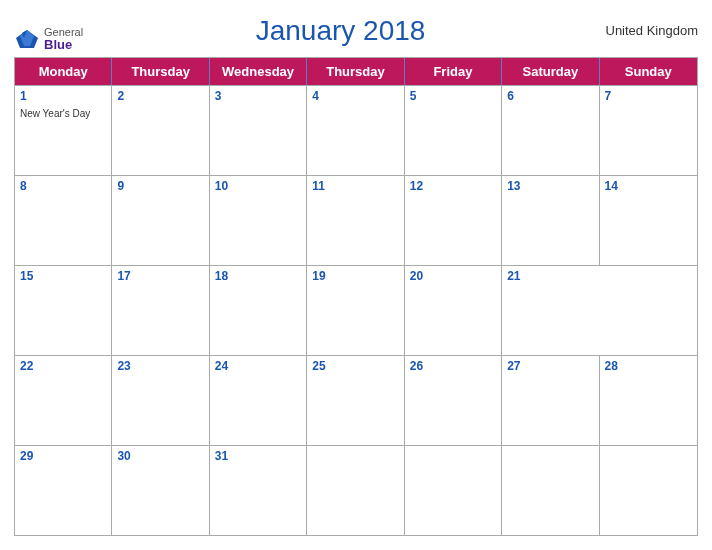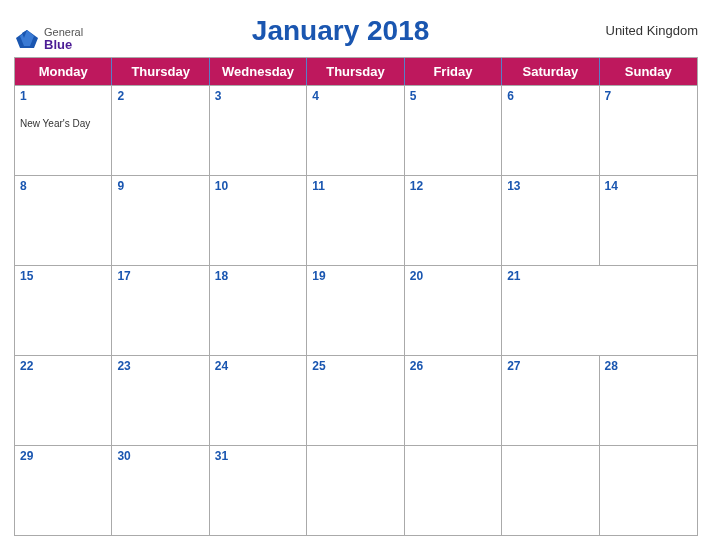--- a/index.html
+++ b/index.html
@@ -46,21 +46,21 @@
     }
 
     .logo-bird {
       width: 26px;
       height: 22px;
     }
 
     .header-title {
       font-size: 28px;
       color: #1a56b0;
-      font-weight: bold;
+      font-weight: normal;
       text-align: center;
       flex: 1;
     }
 
     .country-label {
       font-size: 13px;
       color: #333;
       text-align: right;
       min-width: 100px;
     }
@@ -124,21 +124,21 @@
       line-height: 1.3;
     }
 
     .cell-date.empty {
       color: transparent;
     }
 
     .cell-holiday {
       font-size: 10px;
       color: #333;
-      margin-top: 13px;
+      margin-top: 3px;
     }
 
     .cell-empty {
       background: #fff;
     }
   </style>
 </head>
 <body>
 
 <div class="top-bar">

